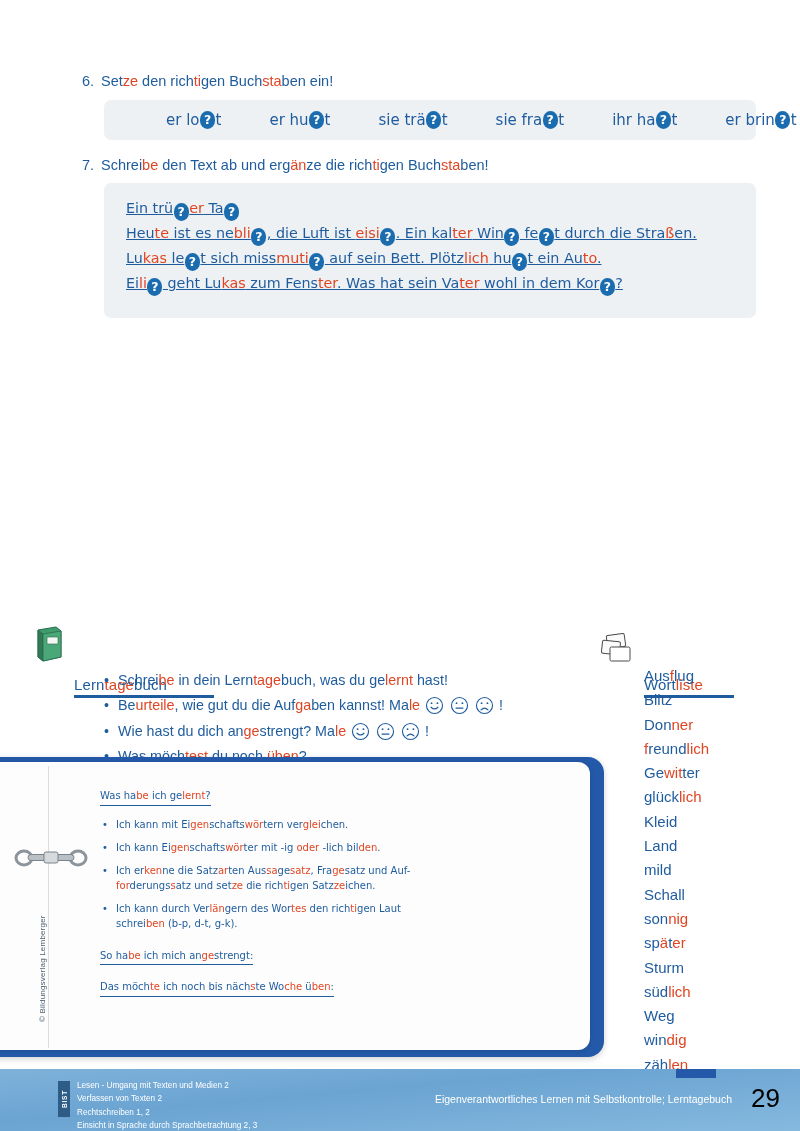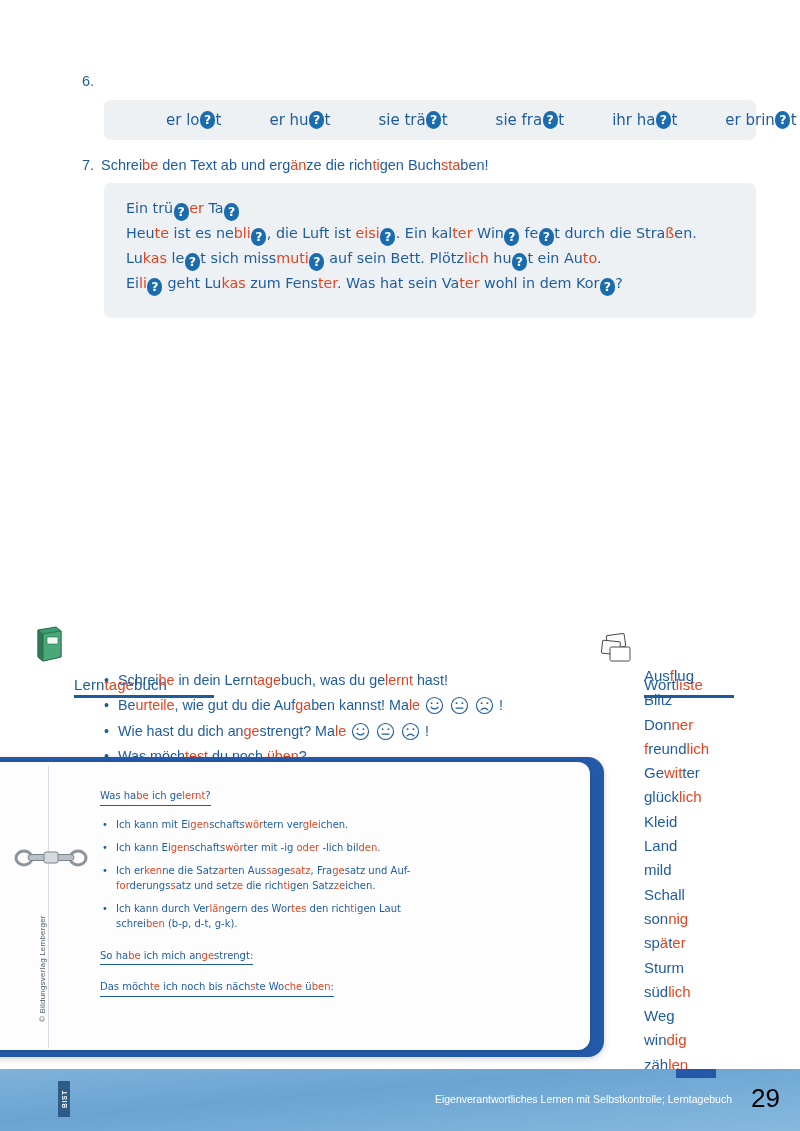--- a/index.html
+++ b/index.html
@@ -269,20 +269,21 @@
     font-weight: normal;
   }
 </style>
 </head>
 <body>
 
 <div class="page">
 
   <div class="ex-head" style="left:72px; top:72px;">
     <span class="ex-num">6.</span>
+    <span class="ex-prompt"><span class="bl">Set</span><span class="rd">ze</span><span class="bl"> den rich</span><span class="rd">ti</span><span class="bl">gen Buch</span><span class="rd">sta</span><span class="bl">ben ein!</span></span>
   </div>
 
   <div class="box box-inline" style="left:104px; top:100px; width:652px; height:40px;">
     <span class="item">
         <span>er lo</span>
         <span class="qb">?</span>
         <span>t</span>
       </span>
     <span class="item">
         <span>er hu</span>
@@ -314,21 +315,21 @@
         <span class="qb">?</span>
         <span>t</span>
       </span>
   </div>
 
   <div class="ex-head" style="left:72px; top:156px;">
     <span class="ex-num">7.</span>
     <span class="ex-prompt"><span class="bl">Schrei</span><span class="rd">be</span><span class="bl"> den Text ab und erg</span><span class="rd">än</span><span class="bl">ze die rich</span><span class="rd">ti</span><span class="bl">gen Buch</span><span class="rd">sta</span><span class="bl">ben!</span></span>
   </div>
 
-  <div class="box box-para" style="left:104px; top:183px; width:652px; height:135px;">
+  <div class="box box-para" style="left:104px; top:183px; width:652px; height:135px;text-decoration:underline;">
     <span class="ln"><span class="bl">Ein trü</span><span class="qb">?</span><span class="rd">er</span><span class="bl"> Ta</span><span class="qb">?</span></span>
     <span class="ln"><span class="bl">Heu</span><span class="rd">te</span><span class="bl"> ist es ne</span><span class="rd">bli</span><span class="qb">?</span><span class="bl">, die Luft ist </span><span class="rd">eisi</span><span class="qb">?</span><span class="bl">. Ein kal</span><span class="rd">ter</span><span class="bl"> Win</span><span class="qb">?</span><span class="bl"> fe</span><span class="qb">?</span><span class="bl">t durch die Stra</span><span class="rd">ß</span><span class="bl">en.</span></span>
     <span class="ln"><span class="bl">Lu</span><span class="rd">kas</span><span class="bl"> le</span><span class="qb">?</span><span class="bl">t sich miss</span><span class="rd">muti</span><span class="qb">?</span><span class="bl"> auf sein Bett. Plötz</span><span class="rd">lich</span><span class="bl"> hu</span><span class="qb">?</span><span class="bl">t ein Au</span><span class="rd">to</span><span class="bl">.</span></span>
     <span class="ln"><span class="bl">Ei</span><span class="rd">li</span><span class="qb">?</span><span class="bl"> geht Lu</span><span class="rd">kas</span><span class="bl"> zum Fens</span><span class="rd">ter</span><span class="bl">. Was hat sein Va</span><span class="rd">ter</span><span class="bl"> wohl in dem Kor</span><span class="qb">?</span><span class="bl">?</span></span>
   </div>
 
   <svg class="book-icon" style="left:34px; top:626px;" viewBox="0 0 30 38">
     <path d="M4 4 L22 1 L27 5 L27 31 L9 35 L4 31 Z" fill="#3f9c6d" stroke="#2a6b4c" stroke-width="1"></path>
     <path d="M4 4 L9 8 L9 35 L4 31 Z" fill="#2f7a55" stroke="#2a6b4c" stroke-width="0.8"></path>
     <path d="M9 8 L27 5 L27 31 L9 35 Z" fill="#4aa878" stroke="#2a6b4c" stroke-width="0.8"></path>
@@ -450,18 +451,24 @@
   <div class="copyright" style="left:38px; top:1022px;">© Bildungsverlag Lemberger</div>
 
   <div class="footer">
     <div class="footer-bg"></div>
     <div class="footer-tab"></div>
 
     <div class="bist">
       <span>BIST</span>
     </div>
 
+    <div class="bist-lines">
+      <div>Lesen - Umgang mit Texten und Medien 2</div>
+      <div>Verfassen von Texten 2</div>
+      <div>Rechtschreiben 1, 2</div>
+      <div>Einsicht in Sprache durch Sprachbetrachtung 2, 3</div>
+    </div>
 
     <div class="foot-center">Eigenverantwortliches Lernen mit Selbstkontrolle; Lerntagebuch</div>
     <div class="foot-page">29</div>
   </div>
 
 </div>
 
 </body></html>

